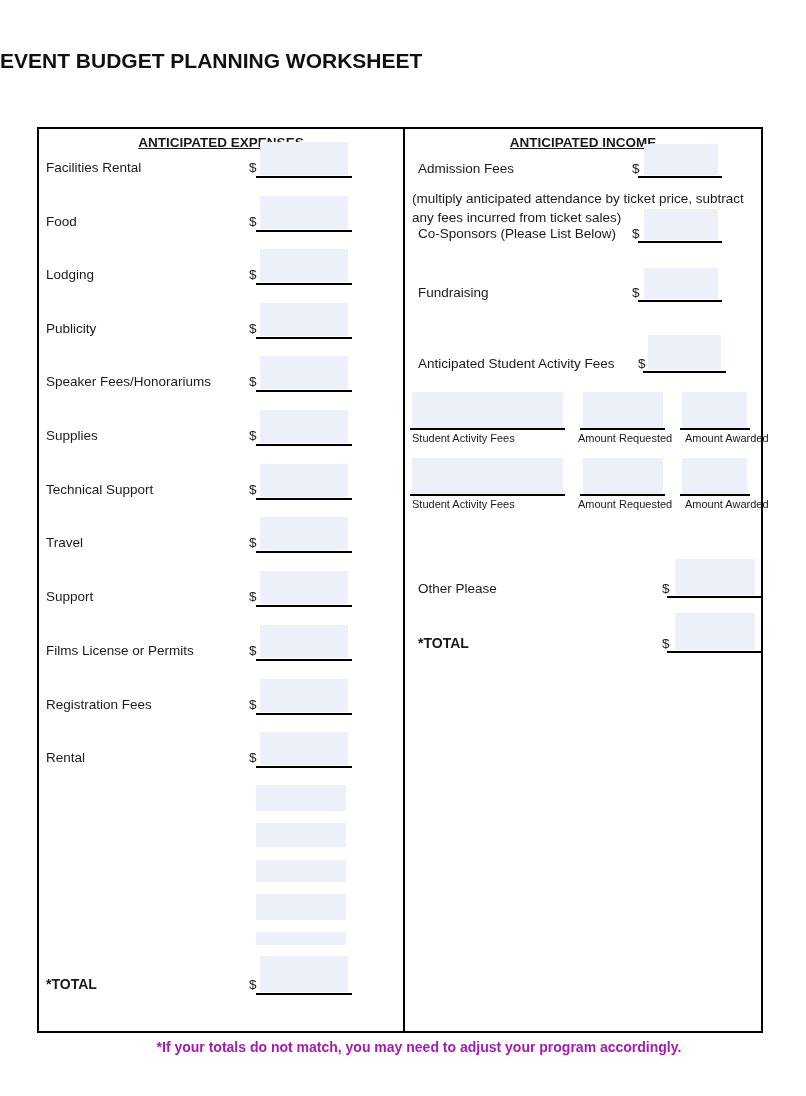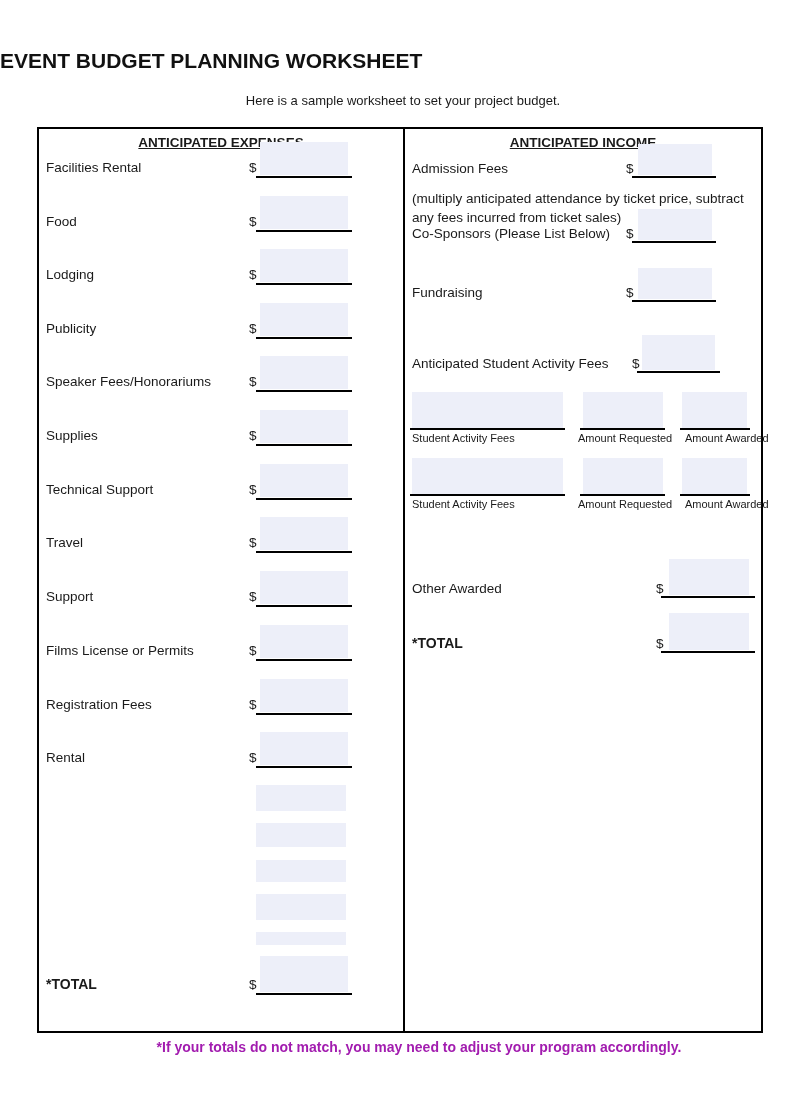--- a/index.html
+++ b/index.html
@@ -33,42 +33,41 @@
   .exp-row .dollar { position:absolute; left:210px; bottom:3px; font-size:13.5px; }
   .exp-row .field  { position:absolute; left:217px; bottom:0; width:96px; height:40px; border-bottom:2px solid #000; }
   .fill { position:absolute; background:#EDEFF9; }
   .exp-row .fill   { left:4px; bottom:1px; width:88px; height:33px; }
   .exp-row.total-row { height:42px; }
   .exp-row.total-row .lbl { font-weight:bold; font-size:14px; }
   .exp-row.total-row .field { height:42px; }
   .exp-row.total-row .fill { height:36px; }
   .extra-box { position:absolute; left:217px; width:90px; background:#EDEFF9; }
   
-  .inc-row { position:absolute; left:0; width:100%; height:36px;text-align:right; }
+  .inc-row { position:absolute; left:6px; width:100%; height:36px;text-align:right; }
   .inc-row .lbl    { position:absolute; left:7px; bottom:2px; font-size:13.5px; white-space:nowrap; }
   .inc-row .dollar { position:absolute; bottom:2px; font-size:13.5px; }
   .inc-row .field  { position:absolute; bottom:0; height:36px; border-bottom:2px solid #000; }
   .inc-row.total-row .lbl { font-weight:bold; font-size:14px; }
   .inc-note { position:absolute; left:7px; top:54px; width:350px; font-size:13.5px; line-height:1.42;margin-top:6px; }
   
   .saf-cell { position:absolute; height:38px; border-bottom:2px solid #000; }
   .saf-cell .fill { top:0; height:36px; }
   .saf-col-label { position:absolute; font-size:11px; font-weight:normal; white-space:nowrap; }
   .doc-footer {
     position:absolute; top:1039px; left:16px; width:100%; text-align:center;
     font-size:14px; font-weight:bold; color:#a21caf;
   }
 </style>
 </head>
 <body>
 
 <div class="page">
 
   <div class="doc-title">EVENT BUDGET PLANNING WORKSHEET</div>
-  <div class="doc-subtitle">Here is a sample worksheet to set your project budget.</div>
 
   <div class="worksheet">
     <div class="divider"></div>
 
     <div class="col-left">
       <div class="col-header">ANTICIPATED EXPENSES</div>
 
       <div class="exp-row" style="top:9px">
         <span class="lbl">Facilities Rental</span>
         <span class="dollar">$</span>
@@ -225,21 +224,21 @@
           <span class="fill" style="left:3px;width:80px"></span>
         </div>
       <div class="saf-cell" style="top:329px;left:275px;width:70px">
           <span class="fill" style="left:2px;width:65px"></span>
         </div>
       <span class="saf-col-label" style="top:369px;left:7px">Student Activity Fees</span>
       <span class="saf-col-label" style="top:369px;left:173px">Amount Requested</span>
       <span class="saf-col-label" style="top:369px;left:280px">Amount Awarded</span>
 
       <div class="inc-row" style="top:433px">
-        <span class="lbl">Other Awarded</span>
+        <span class="lbl">Other Please</span>
         <span class="dollar" style="left:251px">$</span>
         <span class="field" style="left:256px;width:94px">
             <span class="fill" style="left:8px;bottom:1px;width:80px;height:36px"></span>
           </span>
       </div>
 
       <div class="inc-row total-row" style="top:488px">
         <span class="lbl">*TOTAL</span>
         <span class="dollar" style="left:251px">$</span>
         <span class="field" style="left:256px;width:94px">

